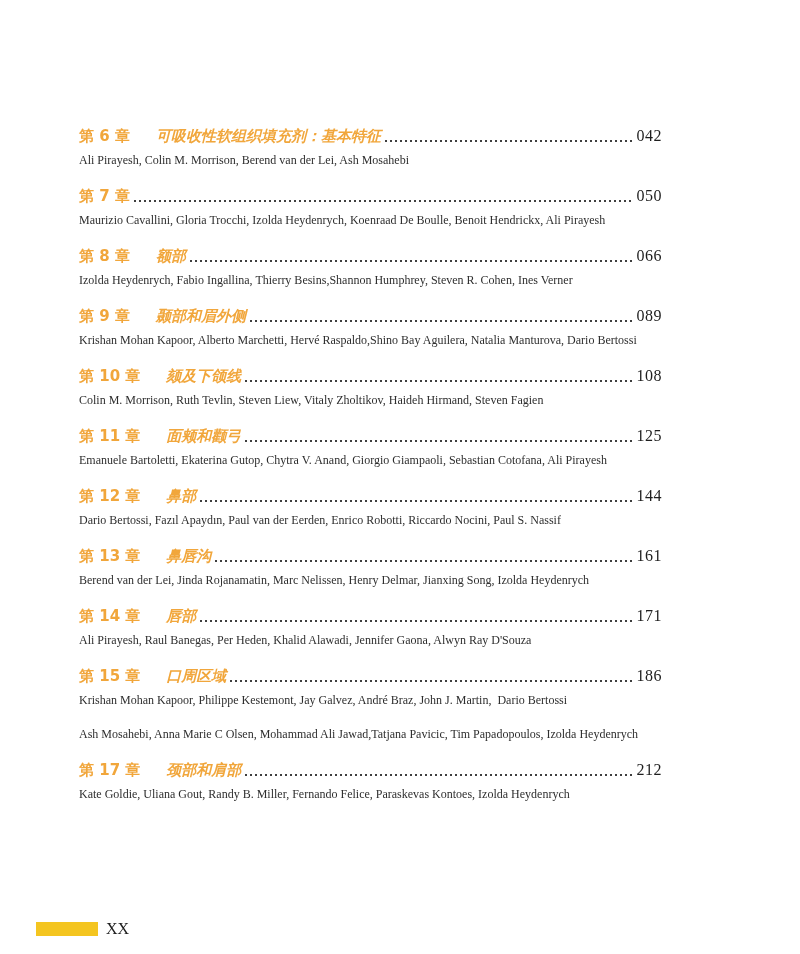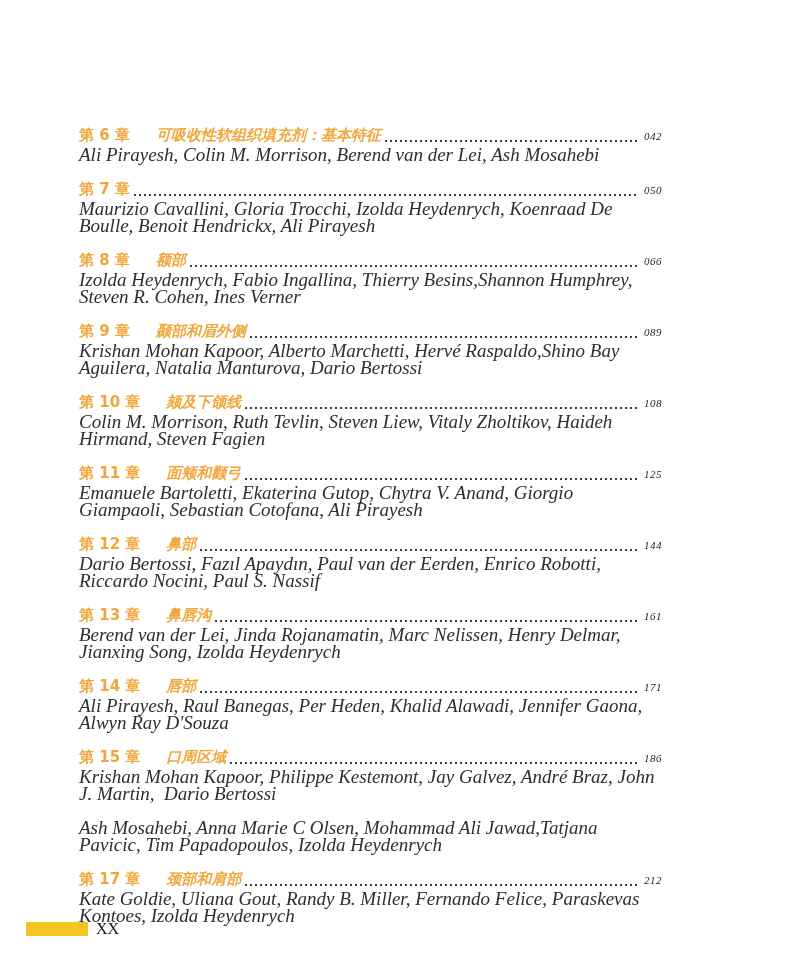--- a/index.html
+++ b/index.html
@@ -37,37 +37,36 @@
   }
   .ct { margin-left: 26px; font-style: italic; }
   .leader {
     flex: 1;
     height: 2px;
     align-self: flex-end;
     margin: 0 5px 4px 4px;
     background-image: repeating-linear-gradient(to right, var(--leader) 0 1.8px, transparent 1.8px 5px);
   }
   .pg {
-    font-size: 11px;
+    font-size: 16px;
     color: var(--text);
     font-family: "Liberation Serif", serif;
     letter-spacing: 0.5px;
-    font-style: italic;
   }
   .authors {
-    font-style: italic;
-    font-size: 19px;
+    margin-top: 6px;
+    font-size: 12px;
     line-height: 17px;
     color: var(--authors);
     font-family: "Liberation Serif", serif;
     white-space: pre-wrap;
   }
   .footer {
     position: absolute;
-    left: 26px; top: 920px;
+    left: 36px; top: 920px;
     display: flex;
     align-items: center;
   }
   .bar {
     display: inline-block;
     width: 62px; height: 14px;
     background: var(--footer_bar);
   }
   .folio {
     margin-left: 8px;

